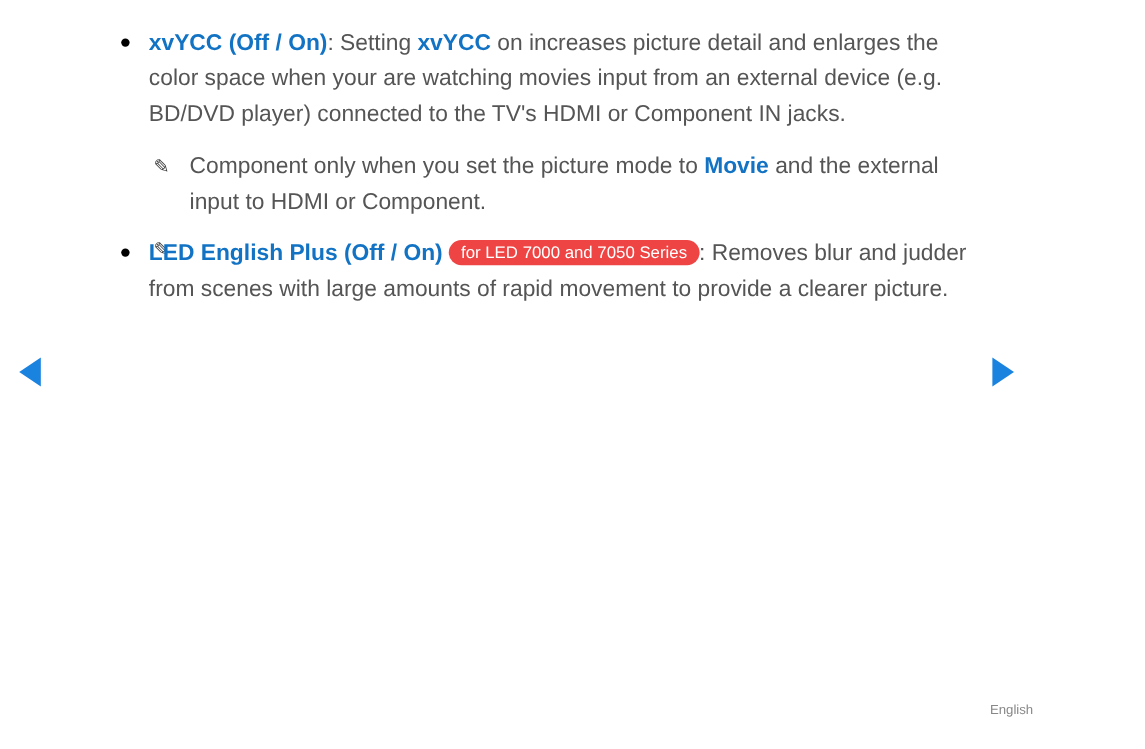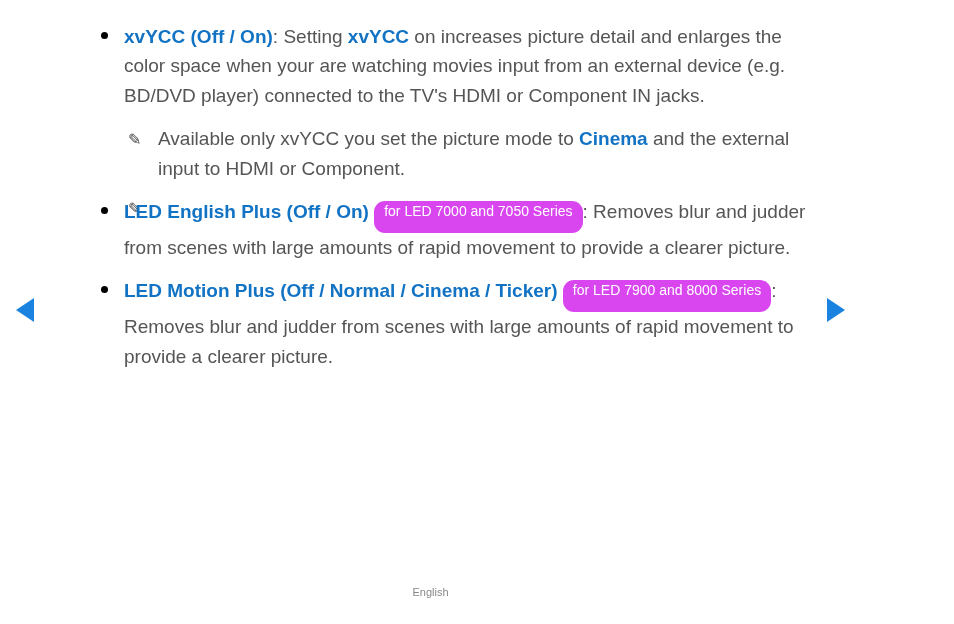--- a/index.html
+++ b/index.html
@@ -65,24 +65,24 @@
   }
   .note-icon {
     position: absolute;
     left: 4px;
     top: 4px;
     font-size: 16px;
     color: #444;
   }
   .pill {
     display: inline-block;
-    background: #d946ef;
+    background: #ef4444;
     color: #fff;
     font-size: 14px;
-    padding: 2px 10px 13px 10px;
+    padding: 2px 10px 2px 10px;
     border-radius: 11px;
     vertical-align: 2px;
     font-weight: normal;
     line-height: 1.2;
   }
   .nav-left, .nav-right {
     position: absolute;
     top: 298px;
     width: 0;
     height: 0;
@@ -96,53 +96,48 @@
   }
   .nav-right {
     right: 16px;
     border-left: 18px solid #1a83e0;
   }
   .lang {
     position: absolute;
     left: 0;
     right: 0;
     bottom: 26px;
-    text-align: center;
+    text-align: right;
     font-size: 11px;
     color: #888;
   }
 </style>
 </head>
 <body>
 
 <div class="page">
   <div class="content">
     <ul class="top">
       <li>
         <span class="disc"></span>
         <span class="blue-bold">xvYCC (Off / On)</span><span>: Setting </span><span class="blue">xvYCC</span><span> on increases picture detail and enlarges the color space when your are watching movies input from an external device (e.g. BD/DVD player) connected to the TV's HDMI or Component IN jacks.</span>
         <ul class="sub">
           <li>
             <span class="note-icon">✎</span>
-            <span>Available only xvYCC you set the picture mode to </span><span class="blue">Cinema</span><span> and the external input to HDMI or Component.</span>
+            <span>Component only when you set the picture mode to </span><span class="blue">Movie</span><span> and the external input to HDMI or Component.</span>
           </li>
           <li>
             <span class="note-icon">✎</span>
           </li>
         </ul>
       </li>
       <li>
         <span class="disc"></span>
         <span class="blue-bold">LED English Plus (Off / On)</span>
         <span class="pill">for LED 7000 and 7050 Series</span><span>: Removes blur and judder from scenes with large amounts of rapid movement to provide a clearer picture.</span>
       </li>
-      <li>
-        <span class="disc"></span>
-        <span class="blue-bold">LED Motion Plus (Off / Normal / Cinema / Ticker)</span>
-        <span class="pill">for LED 7900 and 8000 Series</span><span>: Removes blur and judder from scenes with large amounts of rapid movement to provide a clearer picture.</span>
-      </li>
     </ul>
   </div>
 
   <div class="nav-left"></div>
   <div class="nav-right"></div>
   <div class="lang">English</div>
 </div>
 
 </body></html>

